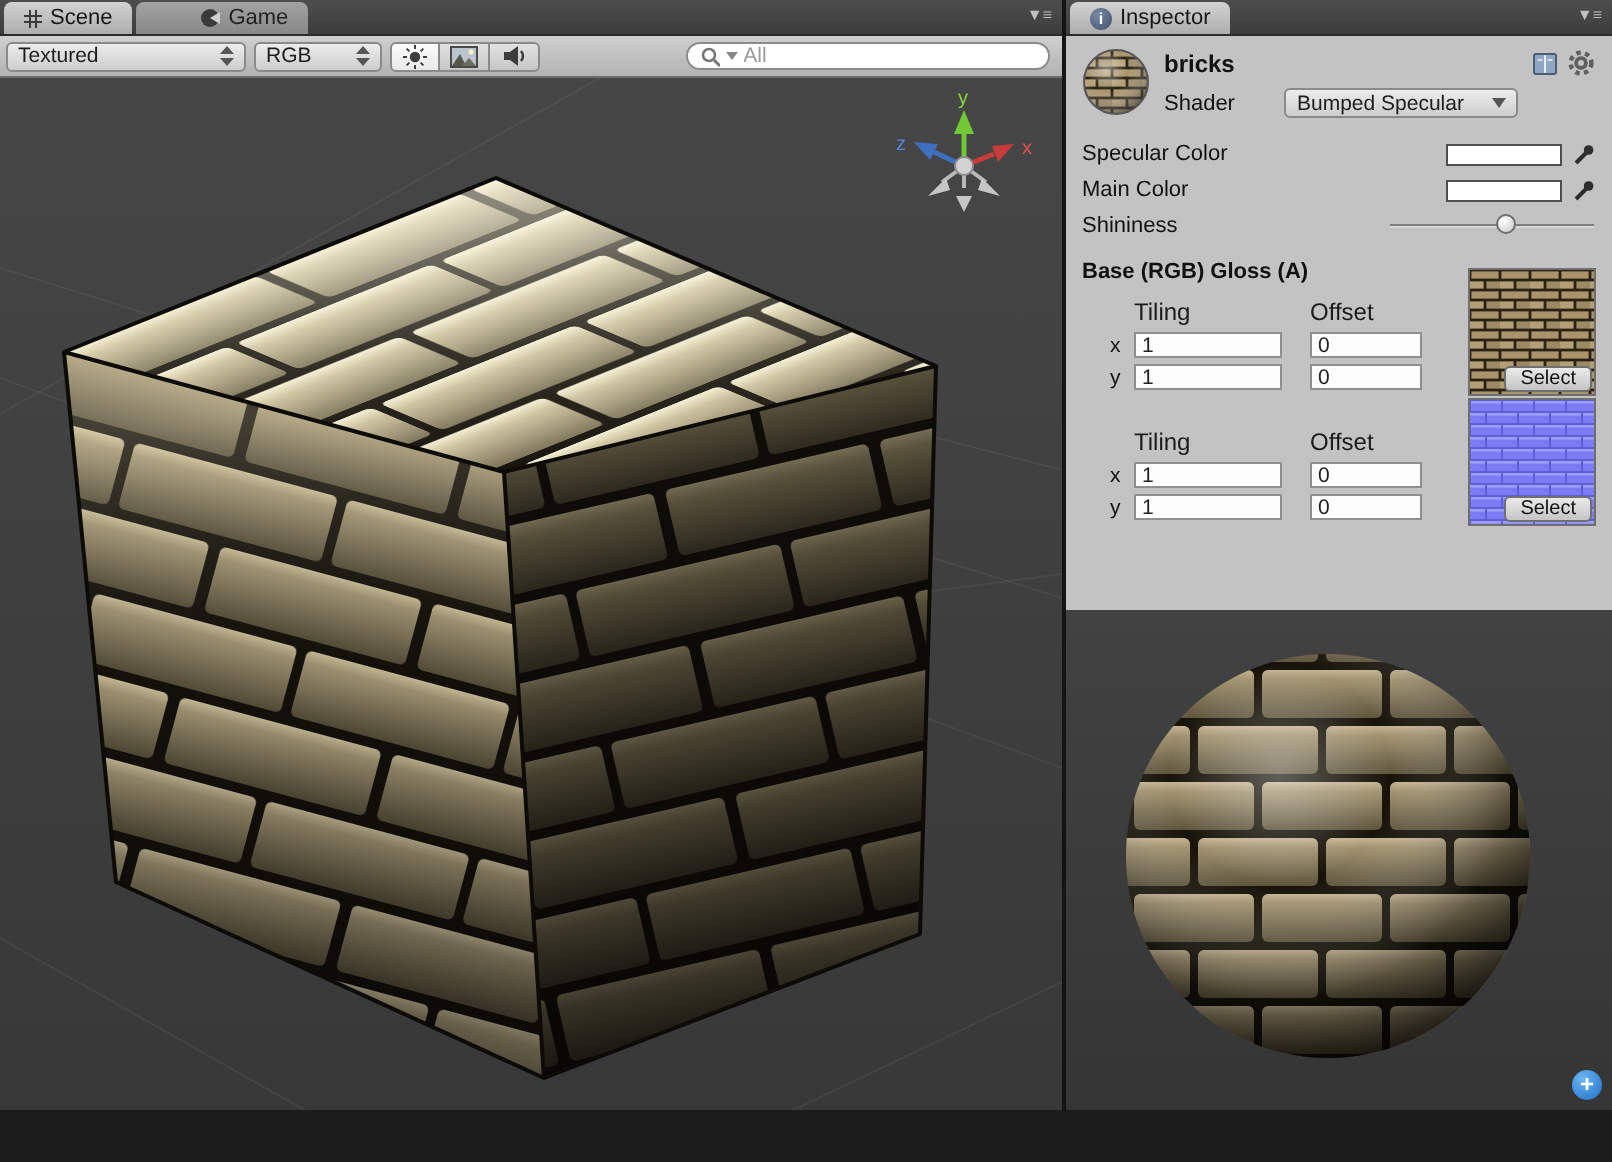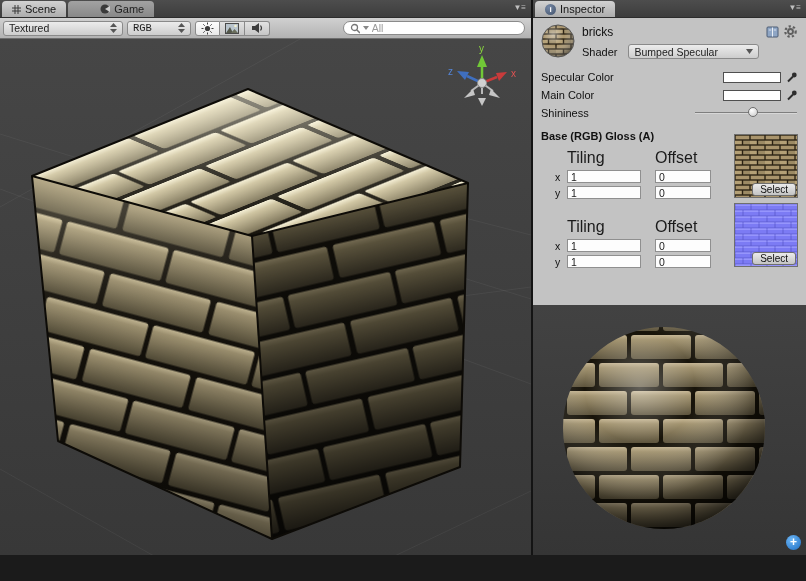--- a/index.html
+++ b/index.html
@@ -48,21 +48,21 @@
     border-bottom: 1px solid #6d6d6d;
     display: flex; align-items: center; padding: 0 3px; gap: 4px;
   }
   .dd {
     height: 15px; border: 1px solid #8a8a8a; border-radius: 3px;
     background: linear-gradient(#ececec, #cdcdcd);
     display: flex; align-items: center; justify-content: space-between;
     font-size: 10.5px; color: #1d1d1d; padding: 0 5px; gap: 4px;
   }
   .dd-draw { width: 120px; }
-  .dd-chan { width: 64px; font-family: Liberation Mono, monospace; }
+  .dd-chan { width: 64px; }
   .btn-group { display: flex; }
   .tool-btn {
     height: 15px; width: 25px; border: 1px solid #8a8a8a;
     background: linear-gradient(#e2e2e2, #c6c6c6);
     display: flex; align-items: center; justify-content: center;
   }
   .tool-btn.first { border-radius: 3px 0 0 3px; }
   .tool-btn.last  { border-radius: 0 3px 3px 0; border-left: none; }
   .tool-btn.mid   { border-left: none; }
   .tool-btn.on    { background: linear-gradient(#fdfdfd, #e9e9e9); }
@@ -87,22 +87,22 @@
   .gizmo-svg { position: absolute; top: 2px; right: 12px; }
 
   
   .insp-body {
     height: 287px; flex: none; overflow: hidden;
     padding: 6px 8px 0 8px; font-size: 11px; color: #111;
   }
   .mat-header { display: flex; gap: 7px; margin-bottom: 9px; }
   .mat-ball { width: 34px; height: 34px; flex: none; }
   .mat-meta { flex: 1; min-width: 0; }
-  .mat-name { font-weight: normal; font-size: 12px; margin: 1px 0 5px; }
-  .shader-row { display: flex; align-items: center; gap: 11px; }
+  .mat-name { font-weight: bold; font-size: 12px; margin: 1px 0 5px; }
+  .shader-row { display: flex; align-items: center; gap: 25px; }
   .shader-dd { flex: 1; height: 15px; }
   .header-icons { display: flex; gap: 5px; align-items: flex-start; padding-top: 1px; }
 
   .prop-row { display: flex; align-items: center; height: 18px; }
   .prop-label { flex: 1; }
   .swatch {
     width: 58px; height: 11px; background: #ffffff;
     border: 1px solid #4f4f4f; margin-right: 5px;
   }
   .dropper { width: 12px; height: 12px; }
@@ -115,21 +115,21 @@
   .slider .thumb {
     position: absolute; top: 1px; width: 10px; height: 10px; border-radius: 50%;
     background: radial-gradient(circle at 35% 30%, #ffffff, #c7c7c7);
     border: 1px solid #6e6e6e;
   }
 
   .tex-section { position: relative; margin-top: 8px; }
   .section-title { font-weight: bold; margin-bottom: 7px; }
   .tex-body { display: flex; justify-content: space-between; align-items: flex-start; }
   .tg { margin-left: 14px; }
-  .tg-head { display: flex; font-size: 16px; color: #1b1b1b; margin-bottom: 3px; }
+  .tg-head { display: flex; font-size: 12px; color: #1b1b1b; margin-bottom: 3px; }
   .tg-head .sp { width: 12px; }
   .tg-head .h-t { width: 88px; }
   .tg-row { display: flex; align-items: center; margin-bottom: 3px; }
   .tg-axis { width: 12px; font-size: 10.5px; }
   .tg input {
     height: 13px; border: 1px solid #8f8f8f; background: #fdfdfd;
     font-size: 10.5px; color: #222; padding: 0 3px;
     font-family: "Liberation Sans", sans-serif;
   }
   .tg .ti { width: 74px; margin-right: 14px; }

